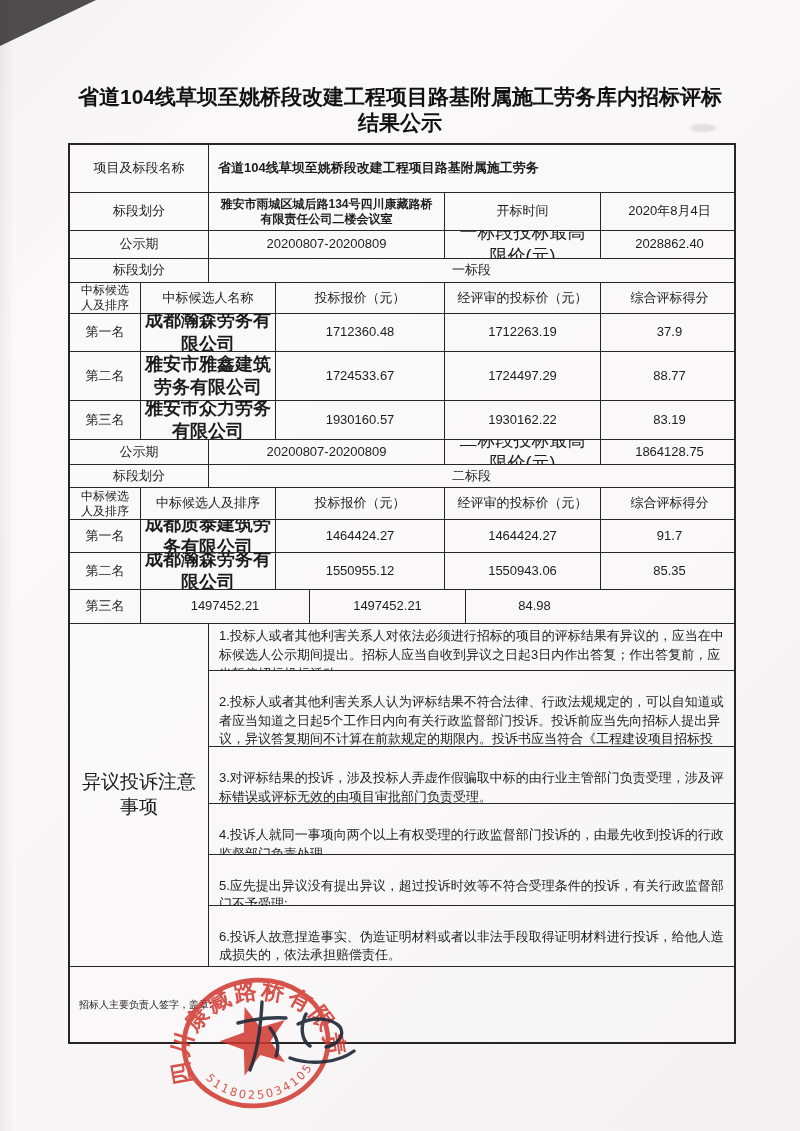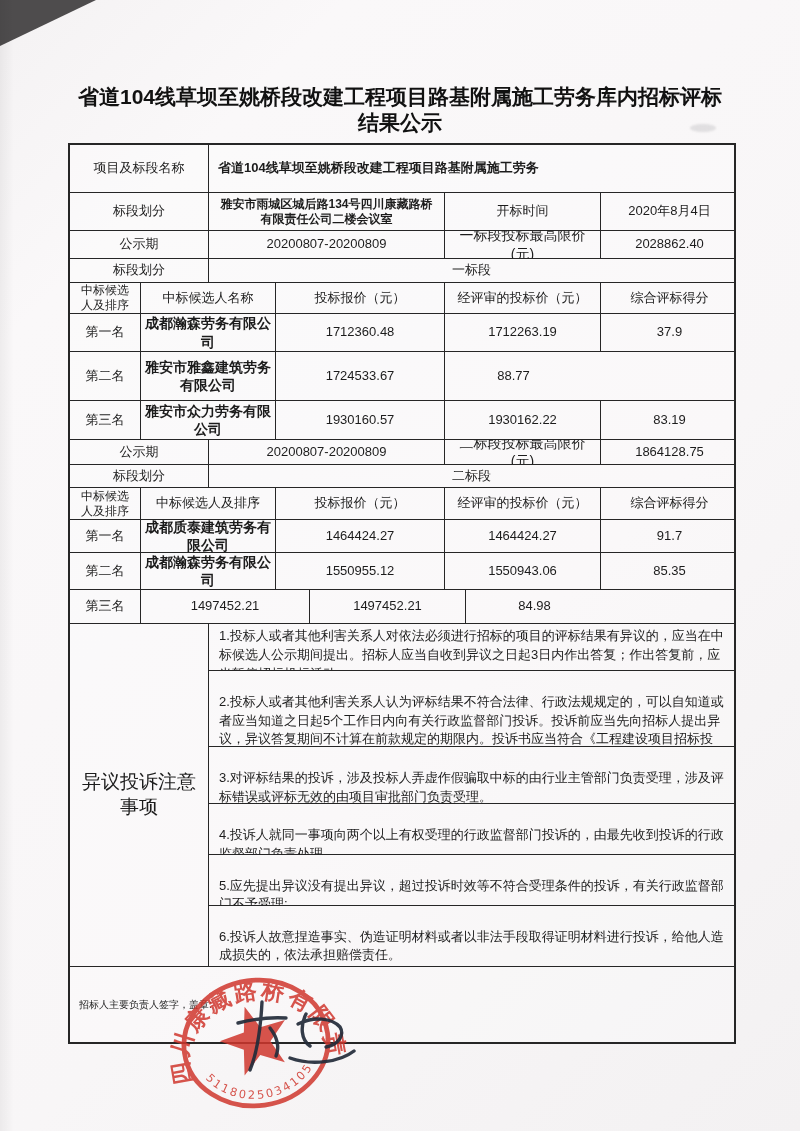--- a/index.html
+++ b/index.html
@@ -34,21 +34,21 @@
   .c2{width:236px;flex:0 0 236px;}
   .c3{width:156px;flex:0 0 156px;}
   .c4{width:137px;flex:0 0 137px;}
   .k1{width:71px;flex:0 0 71px;}
   .k2{width:135px;flex:0 0 135px;padding:2px 4px;}
   .k3{width:169px;flex:0 0 169px;}
   .k4{width:156px;flex:0 0 156px;}
   .k5{width:137px;flex:0 0 137px;}
   .fill{flex:1;}
   .sm{font-size:12px;line-height:1.25;}
-  .sm2{font-size:14px;}
+  .sm2{font-size:18px;}
   .notes-col{flex:1;display:flex;flex-direction:column;box-sizing:border-box;gap:19px;}
   .note{
     box-sizing:border-box;border-bottom:1px solid #262626;overflow:hidden;
     font-size:13px;line-height:1.45;text-align:left;padding:3px 10px 0 10px;
   }
   .note.last{border-bottom:none;}
   .notes-label{font-size:19px;}
   .sig-cell{justify-content:flex-start;text-align:left;padding-left:9px;font-size:10px;}
   .seal{position:absolute;left:161px;top:957px;opacity:.85;pointer-events:none;}
   .handsig{position:absolute;left:232px;top:996px;opacity:.92;pointer-events:none;}
@@ -103,20 +103,21 @@
       <div class="td k1">第一名</div>
       <div class="td k2 sm2" style="font-weight:bold;">成都瀚森劳务有限公司</div>
       <div class="td k3">1712360.48</div>
       <div class="td k4">1712263.19</div>
       <div class="td k5">37.9</div>
     </div>
     <div class="tr" style="height:49px">
       <div class="td k1">第二名</div>
       <div class="td k2 sm2" style="font-weight:bold;">雅安市雅鑫建筑劳务有限公司</div>
       <div class="td k3">1724533.67</div>
+      <div class="td k4">1724497.29</div>
       <div class="td k5">88.77</div>
     </div>
     <div class="tr" style="height:39px">
       <div class="td k1">第三名</div>
       <div class="td k2 sm2" style="font-weight:bold;">雅安市众力劳务有限公司</div>
       <div class="td k3">1930160.57</div>
       <div class="td k4">1930162.22</div>
       <div class="td k5">83.19</div>
     </div>
 

